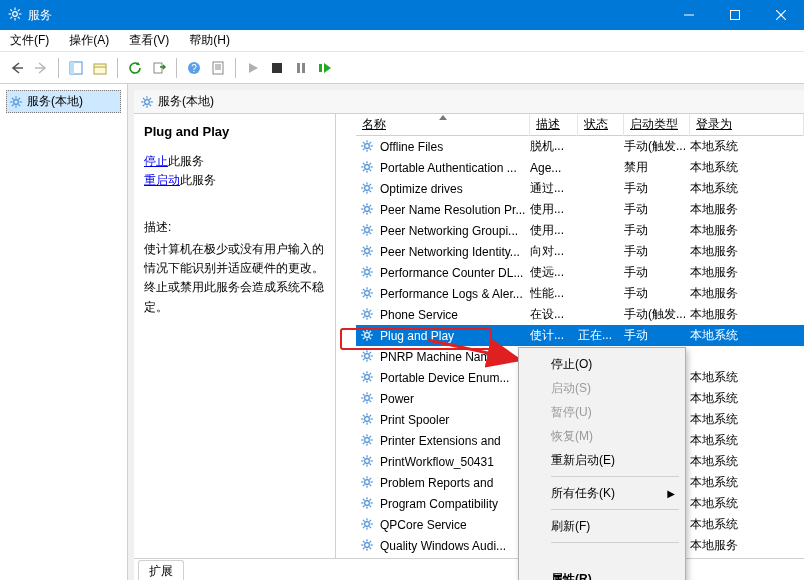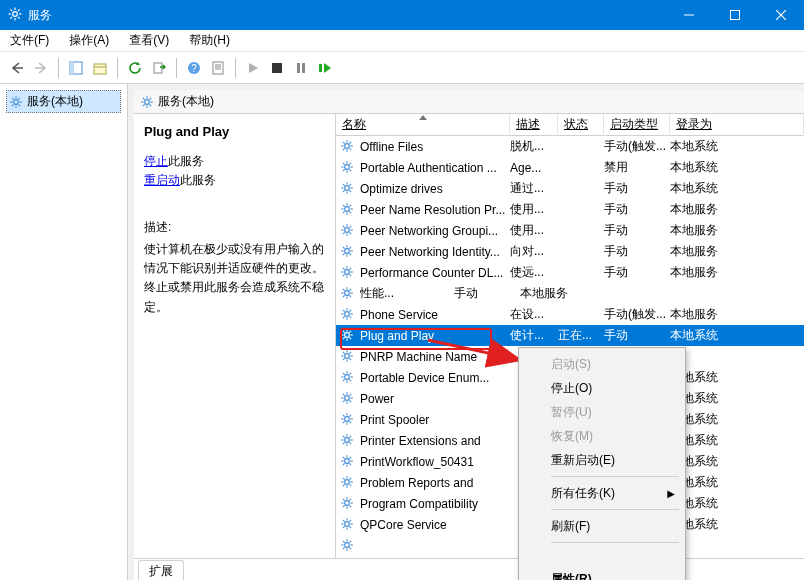--- a/index.html
+++ b/index.html
@@ -22,21 +22,21 @@
   .tsep { width: 1px; height: 20px; background: #c0c0c0; margin: 0 4px; }
 
   
   .main { display: flex; height: calc(100% - 30px - 22px - 32px); }
   .leftpanel { width: 128px; border-right: 1px solid #d0d0d0; background: #fff; padding: 6px; }
   .leftroot { display: flex; align-items: center; gap: 4px; padding: 2px 2px; background: #cde8ff; border: 1px dotted #777; }
   .rightpanel { flex: 1; display: flex; flex-direction: column; border-left: 6px solid #f0f0f0; border-top: 6px solid #f0f0f0; background: #fff; }
 
   .panelhead { height: 24px; background: #f7f7f7; border-bottom: 1px solid #d0d0d0; display:flex; align-items:center; padding-left:6px; gap:4px; }
 
-  .split { flex: 1; display: flex; overflow: hidden; }
+  .split { flex: 1; display: flex; overflow: hidden; gap: 20px; }
   .detailpane { width: 202px; padding: 10px 10px 10px 10px; border-right: 1px solid #d0d0d0; overflow: hidden; }
   .detailpane h3 { font-size: 13px; font-weight: bold; margin-bottom: 14px; }
   .detailpane .lnk { color: #0000ee; text-decoration: underline; cursor: pointer; }
   .detailpane .row { margin-bottom: 2px; }
   .detailpane .desc-label { margin-top: 30px; margin-bottom: 4px; }
   .detailpane .desc { line-height: 1.6; }
 
   .listpane { flex: 1; display: flex; flex-direction: column; overflow: hidden; }
   .colheads { height: 22px; display: flex; align-items: center; border-bottom: 1px solid #d0d0d0; background: #fff; }
   .colheads .ch { padding: 3px 6px; border-right: 1px solid #e5e5e5; position: relative; white-space: nowrap; text-decoration: underline; }
@@ -401,20 +401,21 @@
                     <line x1="12" y1="2" x2="12" y2="6"></line>
                     <line x1="12" y1="18" x2="12" y2="22"></line>
                     <line x1="2" y1="12" x2="6" y2="12"></line>
                     <line x1="18" y1="12" x2="22" y2="12"></line>
                     <line x1="5" y1="5" x2="8" y2="8"></line>
                     <line x1="16" y1="16" x2="19" y2="19"></line>
                     <line x1="5" y1="19" x2="8" y2="16"></line>
                     <line x1="16" y1="8" x2="19" y2="5"></line>
                   </g>
                 </svg></span>
+              <span class="c-name">Performance Logs &amp; Aler...</span>
               <span class="c-desc">性能...</span>
               <span class="c-stat"></span>
               <span class="c-start">手动</span>
               <span class="c-logon">本地服务</span>
             </div>
             <div class="srow">
               <span class="gcell"><svg width="14" height="14" viewBox="0 0 24 24">
                   <circle cx="12" cy="12" r="4" fill="none" stroke="#4a90d9" stroke-width="2"></circle>
                   <g stroke="#4a90d9" stroke-width="2">
                     <line x1="12" y1="2" x2="12" y2="6"></line>
@@ -640,20 +641,21 @@
                     <line x1="12" y1="2" x2="12" y2="6"></line>
                     <line x1="12" y1="18" x2="12" y2="22"></line>
                     <line x1="2" y1="12" x2="6" y2="12"></line>
                     <line x1="18" y1="12" x2="22" y2="12"></line>
                     <line x1="5" y1="5" x2="8" y2="8"></line>
                     <line x1="16" y1="16" x2="19" y2="19"></line>
                     <line x1="5" y1="19" x2="8" y2="16"></line>
                     <line x1="16" y1="8" x2="19" y2="5"></line>
                   </g>
                 </svg></span>
+              <span class="c-name">Quality Windows Audi...</span>
               <span class="c-desc"></span>
               <span class="c-stat"></span>
               <span class="c-start"></span>
               <span class="c-logon">本地服务</span>
             </div>
           </div>
       </div>
     </div>
 
     <div class="tabs">
@@ -668,22 +670,22 @@
 <svg class="redarrow" style="left:424px; top:330px; width:110px; height:40px;">
   <defs>
       <marker id="ah" markerWidth="12" markerHeight="10" refX="11" refY="5" orient="auto">
         <path d="M0 0 L12 5 L0 10 Z" fill="#e02020"></path>
       </marker>
     </defs>
   <line x1="4" y1="10" x2="96" y2="30" stroke="#e02020" stroke-width="3" marker-end="url(#ah)"></line>
 </svg>
 
 <div class="ctxmenu" style="left:518px; top:347px;">
+  <div class="ctxitem">停止(O)</div>
   <div class="ctxitem disabled">启动(S)</div>
-  <div class="ctxitem">停止(O)</div>
   <div class="ctxitem disabled">暂停(U)</div>
   <div class="ctxitem disabled">恢复(M)</div>
   <div class="ctxitem">重新启动(E)</div>
   <div class="ctxsep"></div>
   <div class="ctxitem">
       <span>所有任务(K)</span>
       <span class="arrow">▶</span>
     </div>
   <div class="ctxsep"></div>
   <div class="ctxitem">刷新(F)</div>

